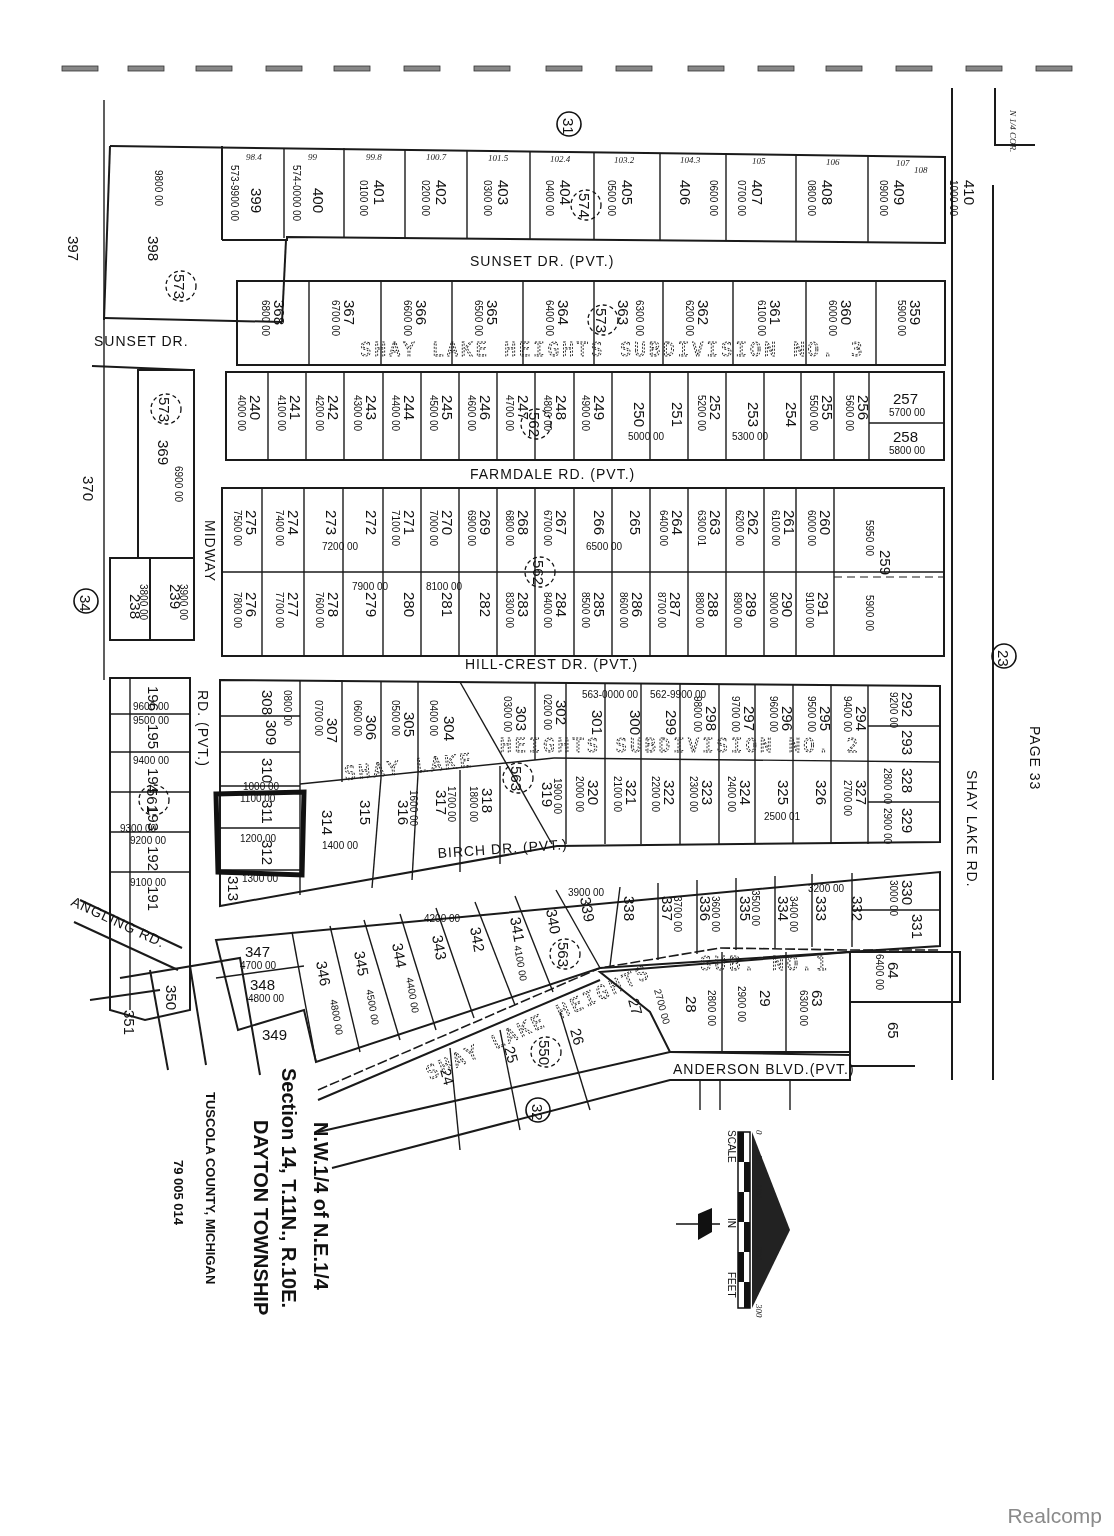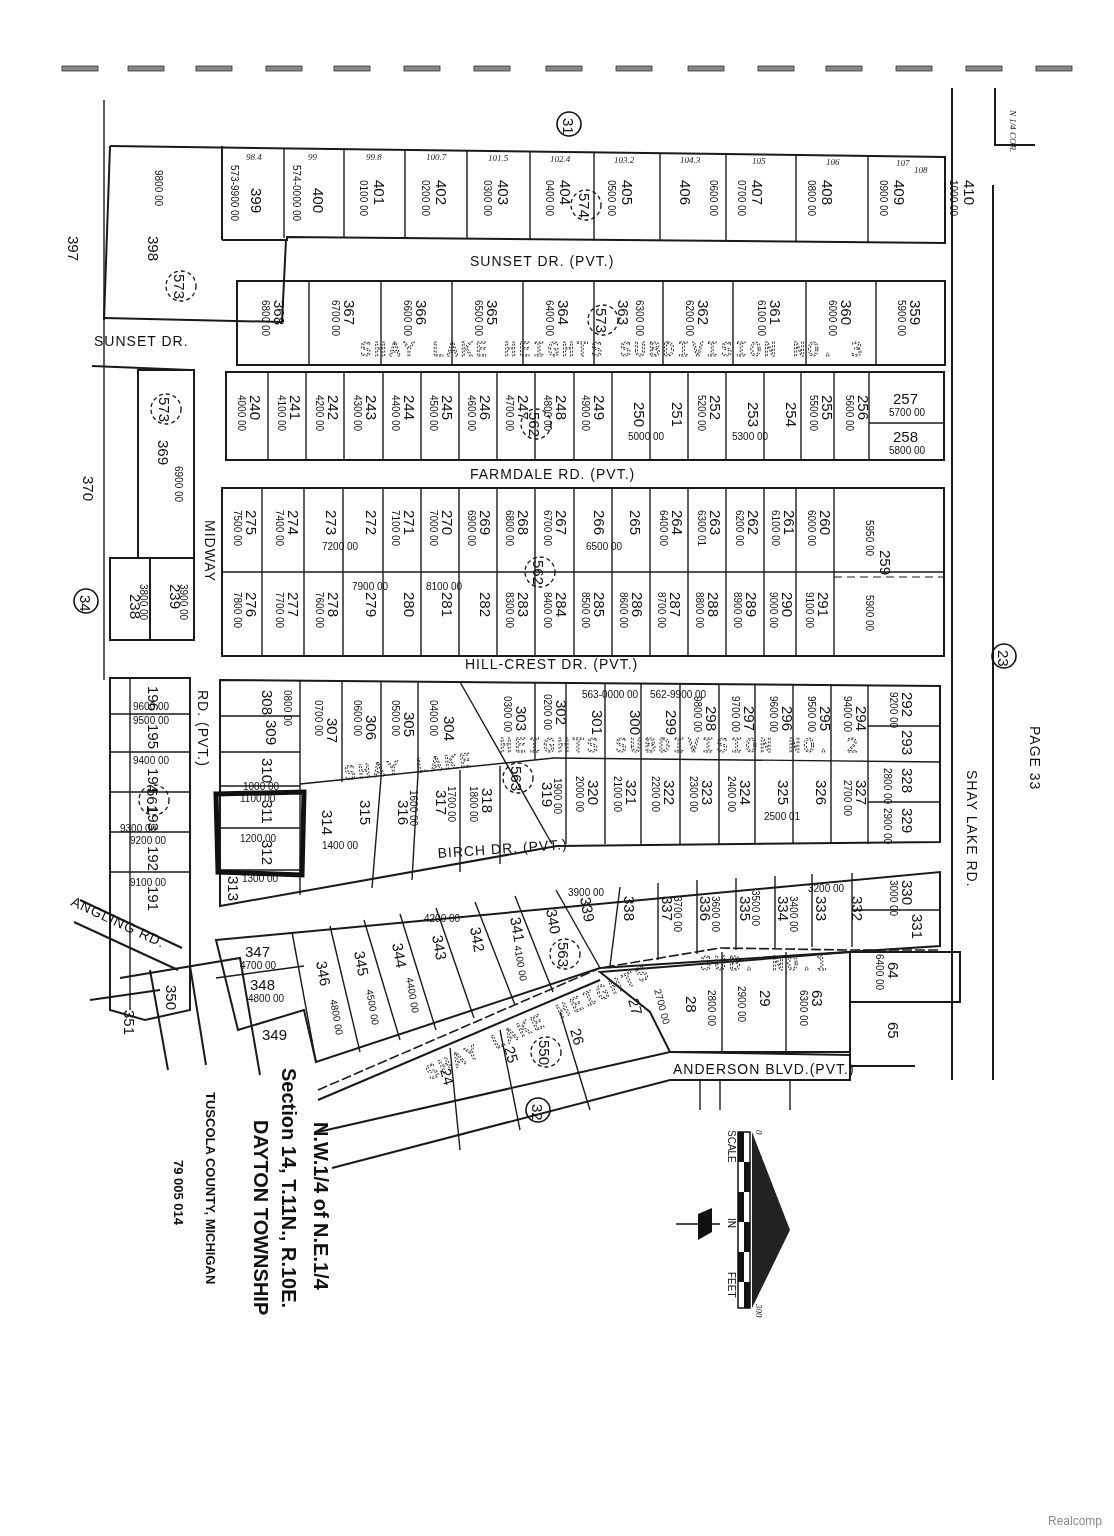--- a/index.html
+++ b/index.html
@@ -4,21 +4,21 @@
 <style>
   html,body{margin:0;padding:0;background:#fff;}
   body{width:1114px;height:1536px;position:relative;overflow:hidden;font-family:"Liberation Sans",sans-serif;color:#1a1a1a;}
   svg{position:absolute;left:0;top:0;}
   .lot{font-family:"Liberation Sans",sans-serif;font-size:15px;fill:#111;}
   .val{font-family:"Liberation Sans",sans-serif;font-size:10px;fill:#111;}
   .dim{font-family:"Liberation Serif",serif;font-style:italic;font-size:9px;fill:#222;}
   .road{font-family:"Liberation Sans",sans-serif;font-size:14px;fill:#111;letter-spacing:1px;}
   .sub{font-family:"DejaVu Sans Mono",monospace;font-size:19px;fill:none;stroke:#222;stroke-width:0.9;stroke-dasharray:2 1.5;letter-spacing:3px;}
   .title{font-family:"Liberation Sans",sans-serif;font-weight:bold;fill:#111;}
-  .watermark{position:absolute;right:12px;bottom:8px;font-family:"Liberation Sans",sans-serif;font-size:12px;color:#8a8a8a;}
+  .watermark{position:absolute;right:12px;bottom:8px;font-family:"Liberation Sans",sans-serif;font-size:21px;color:#8a8a8a;}
 </style>
 </head>
 <body>
 
 <svg width="1114" height="1536" viewBox="0 0 1114 1536">
   <g fill="#888" stroke="#333" stroke-width="0.8">
     <rect x="62" y="66" width="36" height="5"></rect>
       <rect x="128" y="66" width="36" height="5"></rect>
     <rect x="196" y="66" width="36" height="5"></rect>
       <rect x="266" y="66" width="36" height="5"></rect>

